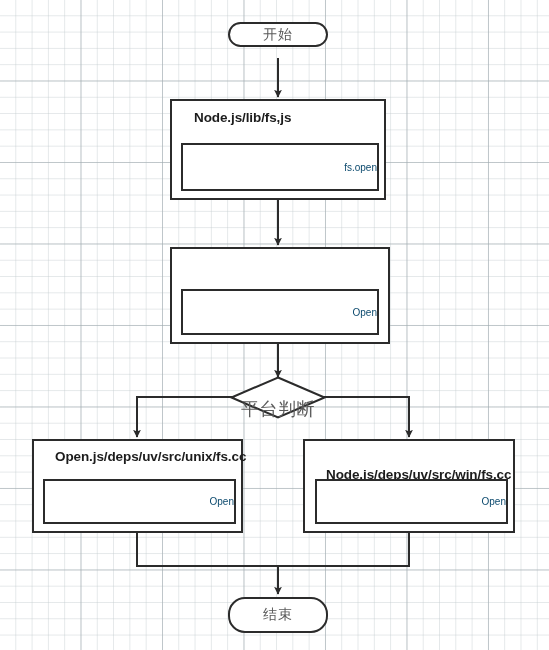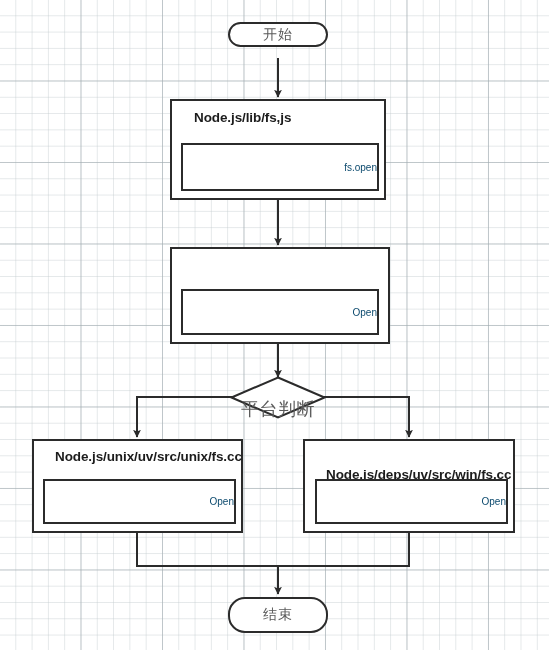--- a/index.html
+++ b/index.html
@@ -163,21 +163,21 @@
   </div>
 
   <div class="decision" style="left:230px; top:376px; width:96px; height:43px;">
     <svg width="96" height="43" viewBox="0 0 96 43">
       <polygon points="48,1.5 94.5,21.5 48,41.5 1.5,21.5" fill="#ffffff" stroke="#2b2b2b" stroke-width="2" stroke-linejoin="miter"></polygon>
     </svg>
     <div class="decision-label">平台判断</div>
   </div>
 
   <div class="group-box" style="left:32px; top:439px; width:211px; height:94px;">
-    <div class="group-title" style="left:11px; top:8px;">Node.js/unix/uv/src/unix/fs.cc</div>
+    <div class="group-title" style="left:11px; top:8px;">Open.js/deps/uv/src/unix/fs.cc</div>
     <div class="inner-box" style="left:9px; top:38px; width:193px; height:45px;">
       <span>Open</span>
     </div>
   </div>
 
   <div class="group-box" style="left:303px; top:439px; width:212px; height:94px;">
     <div class="group-title" style="left:11px; top:8px;margin-top:18px;">Node.js/deps/uv/src/win/fs.cc</div>
     <div class="inner-box" style="left:10px; top:38px; width:193px; height:45px;">
       <span>Open</span>
     </div>

